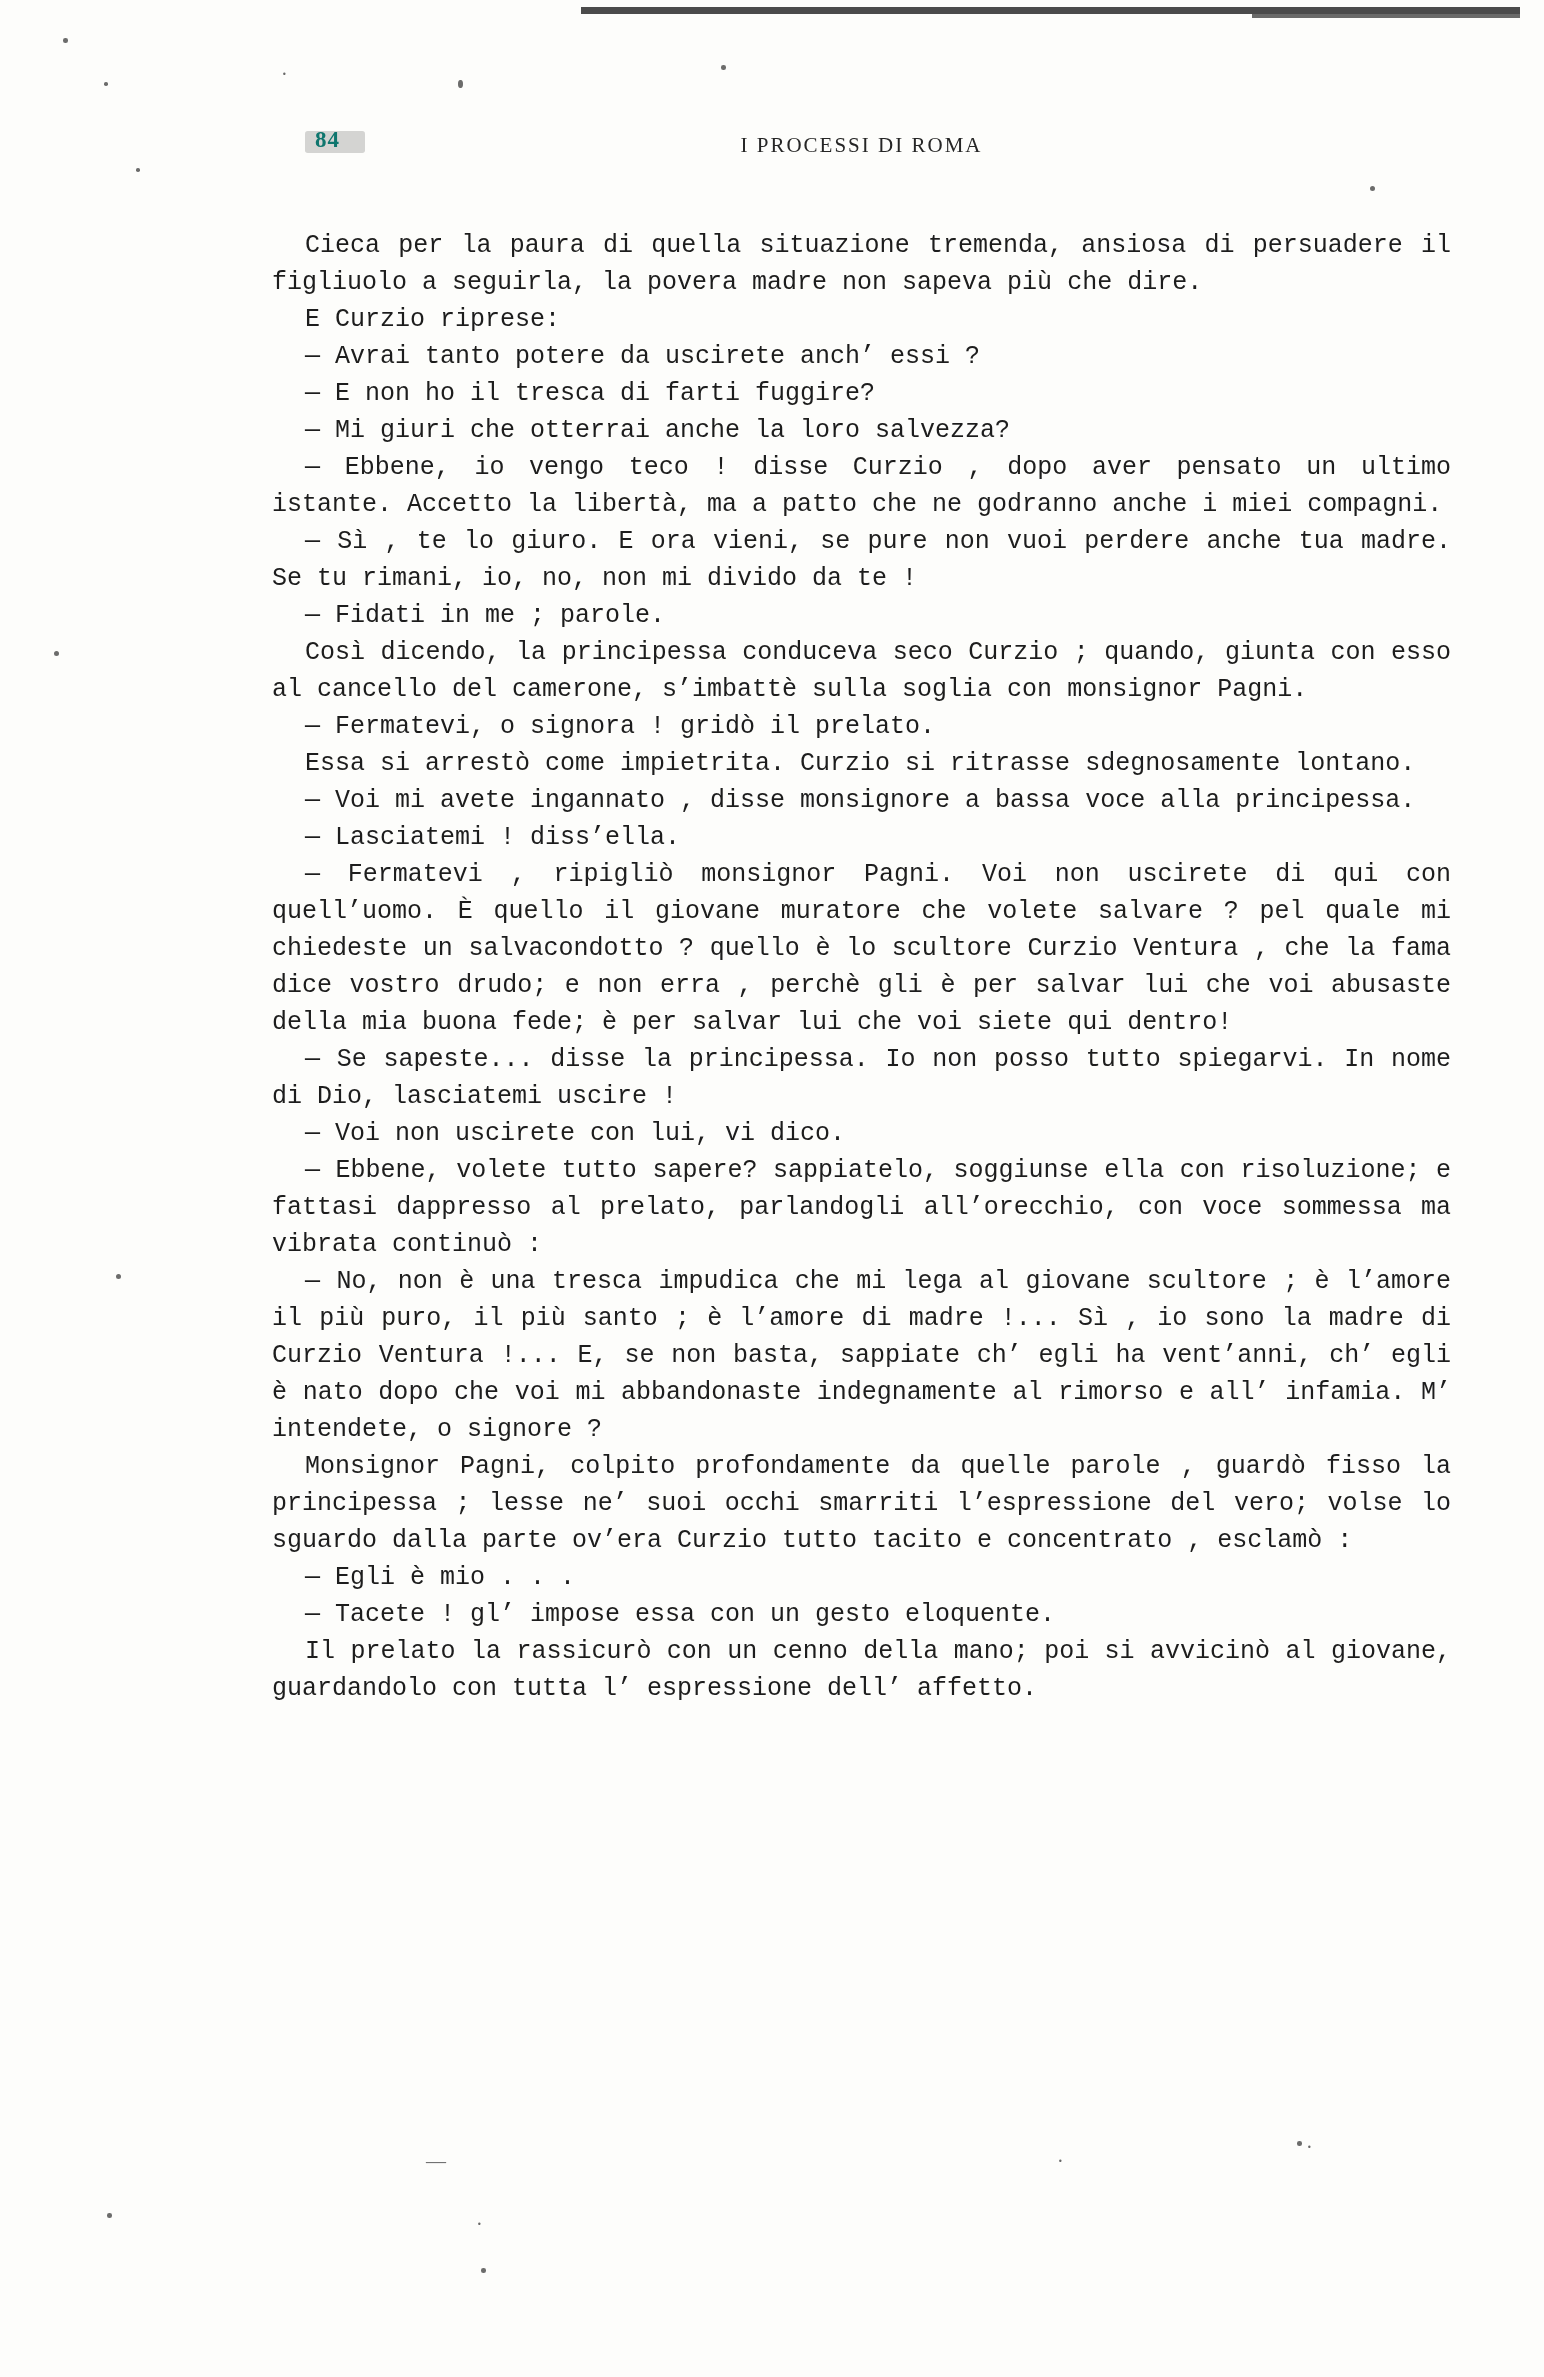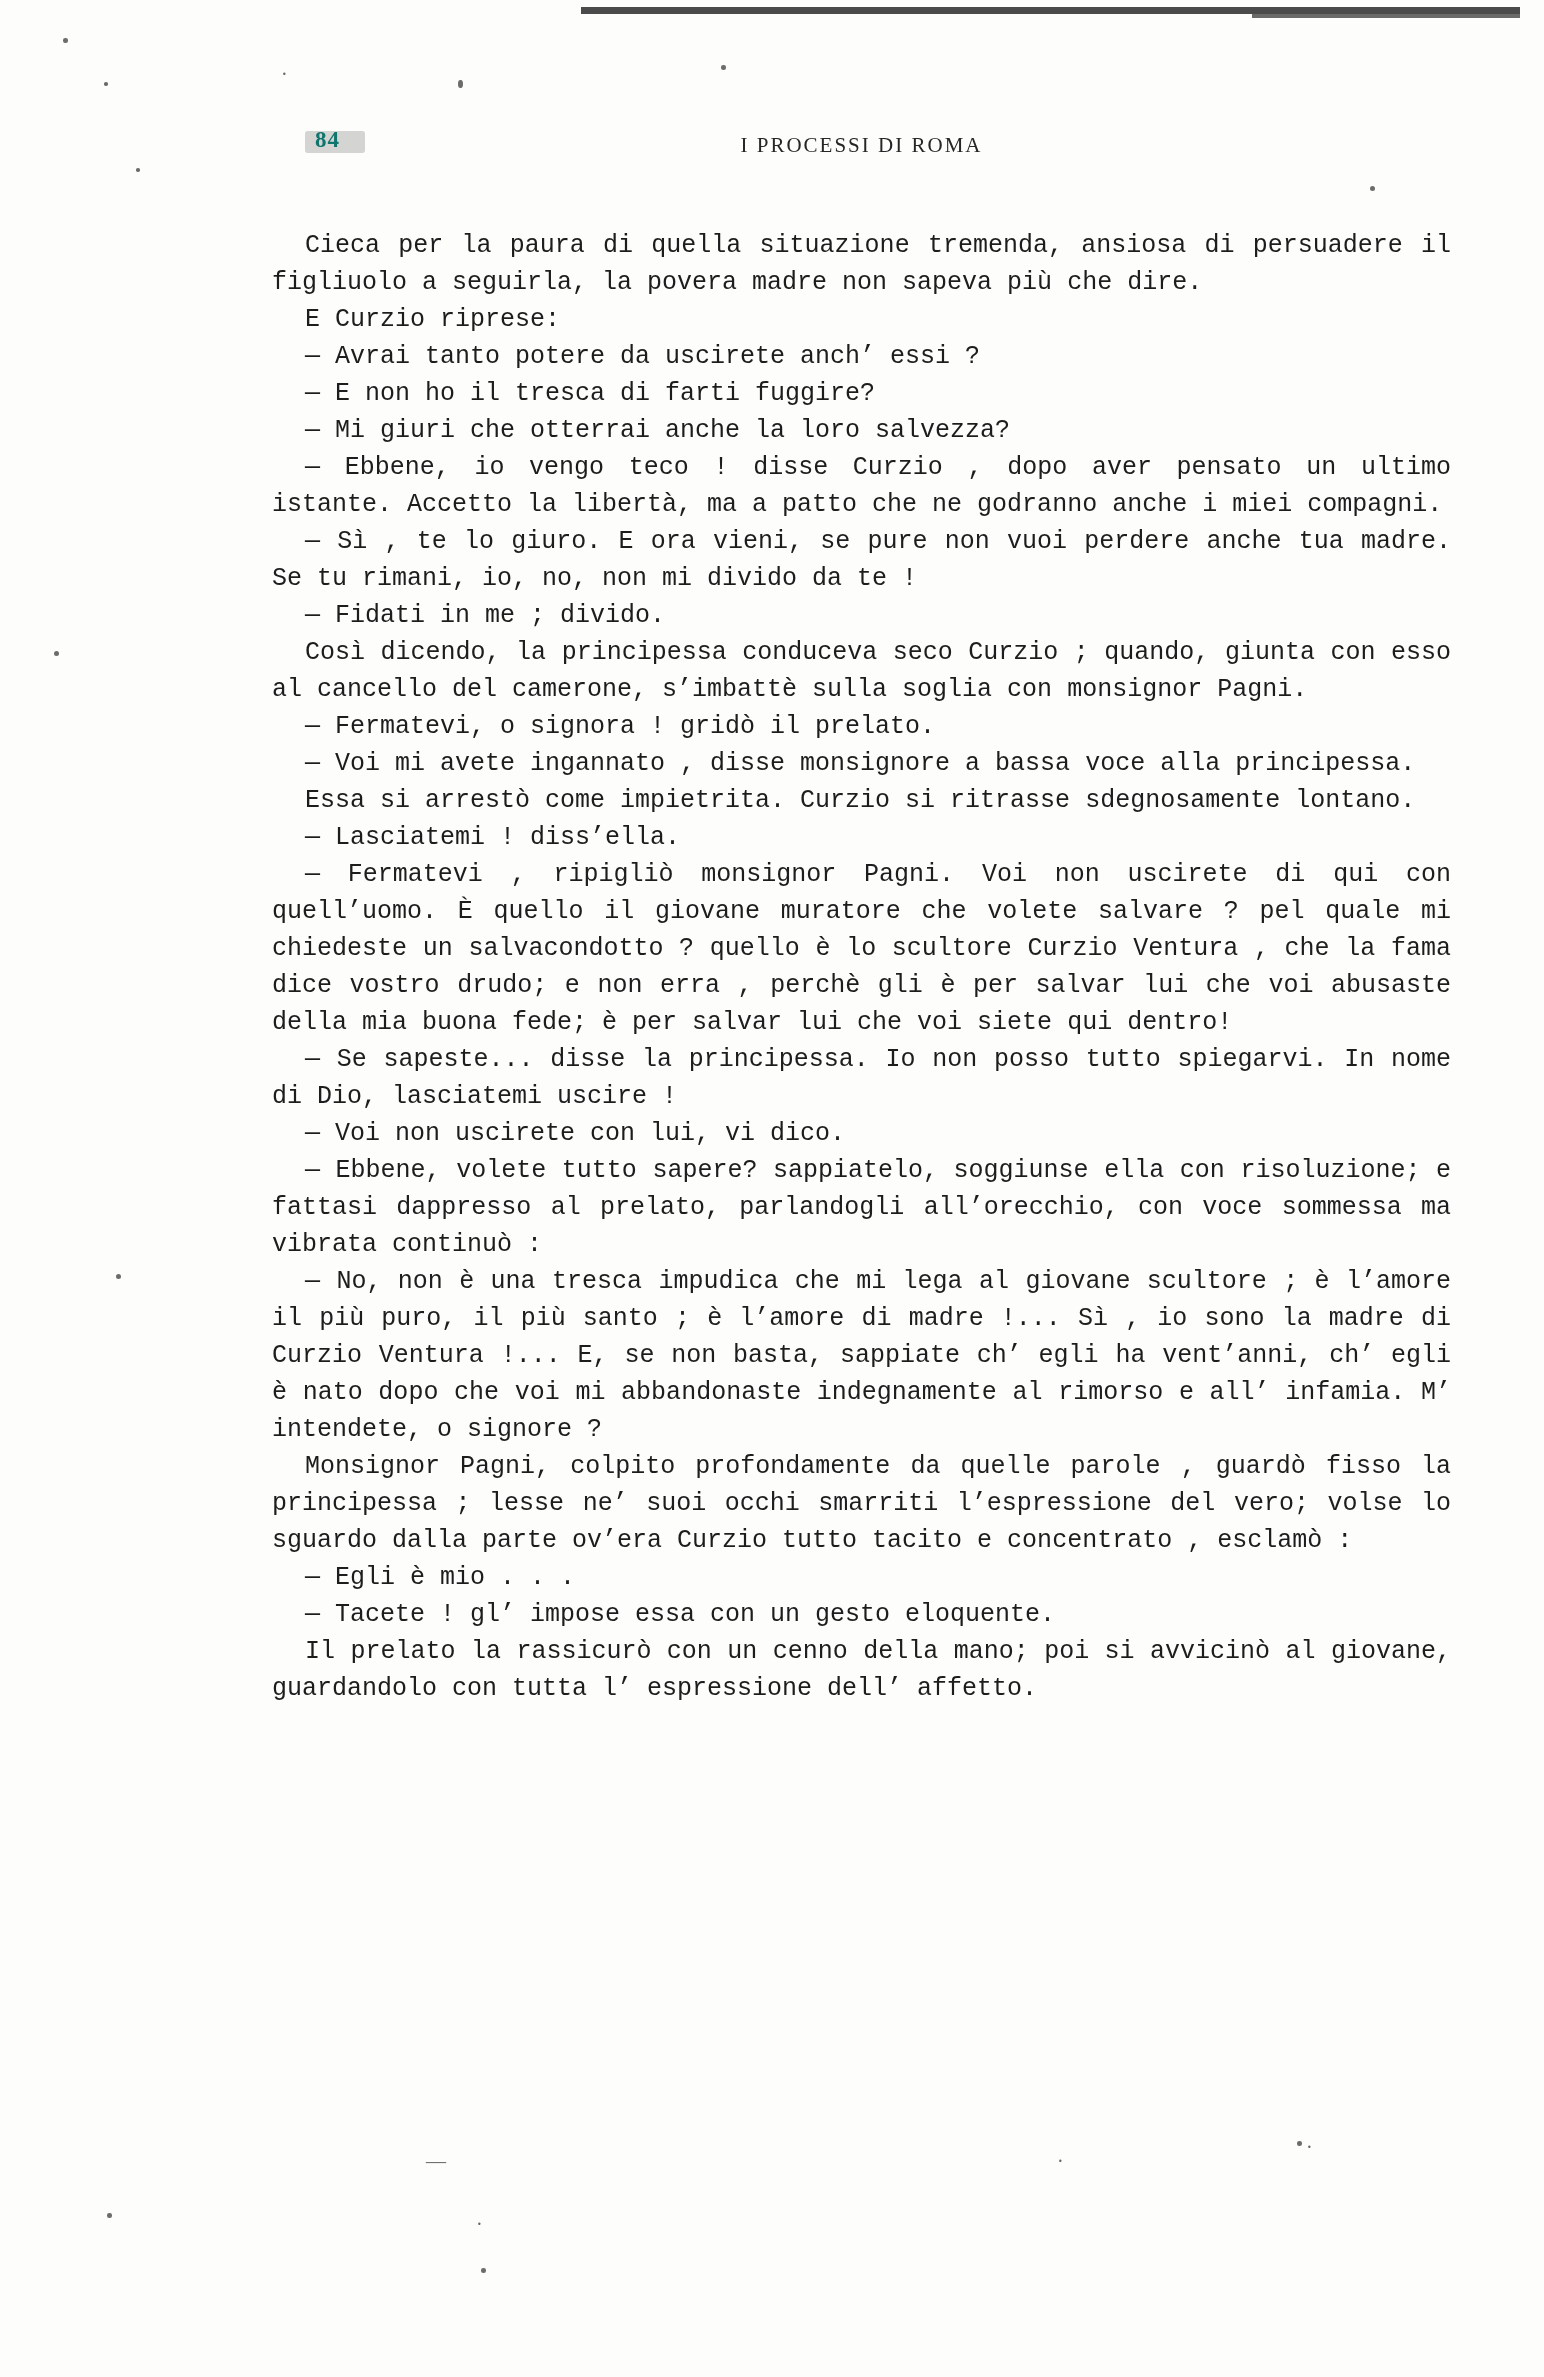--- a/index.html
+++ b/index.html
@@ -147,25 +147,25 @@
     </div>
 
     <div class="body-text">
       <p>Cieca per la paura di quella situazione tremenda, ansiosa di persuadere il figliuolo a seguirla, la povera madre non sapeva più che dire.</p>
       <p>E Curzio riprese:</p>
       <p>— Avrai tanto potere da uscirete anch’ essi ?</p>
       <p>— E non ho il tresca di farti fuggire?</p>
       <p>— Mi giuri che otterrai anche la loro salvezza?</p>
       <p>— Ebbene, io vengo teco ! disse Curzio , dopo aver pensato un ultimo istante. Accetto la libertà, ma a patto che ne godranno anche i miei compagni.</p>
       <p>— Sì , te lo giuro. E ora vieni, se pure non vuoi perdere anche tua madre. Se tu rimani, io, no, non mi divido da te !</p>
-      <p>— Fidati in me ; divido.</p>
+      <p>— Fidati in me ; parole.</p>
       <p>Così dicendo, la principessa conduceva seco Curzio ; quando, giunta con esso al cancello del camerone, s’imbattè sulla soglia con monsignor Pagni.</p>
       <p>— Fermatevi, o signora ! gridò il prelato.</p>
+      <p>Essa si arrestò come impietrita. Curzio si ritrasse sdegnosamente lontano.</p>
       <p>— Voi mi avete ingannato , disse monsignore a bassa voce alla principessa.</p>
-      <p>Essa si arrestò come impietrita. Curzio si ritrasse sdegnosamente lontano.</p>
       <p>— Lasciatemi ! diss’ella.</p>
       <p>— Fermatevi , ripigliò monsignor Pagni. Voi non uscirete di qui con quell’uomo. È quello il giovane muratore che volete salvare ? pel quale mi chiedeste un salvacondotto ? quello è lo scultore Curzio Ventura , che la fama dice vostro drudo; e non erra , perchè gli è per salvar lui che voi abusaste della mia buona fede; è per salvar lui che voi siete qui dentro!</p>
       <p>— Se sapeste... disse la principessa. Io non posso tutto spiegarvi. In nome di Dio, lasciatemi uscire !</p>
       <p>— Voi non uscirete con lui, vi dico.</p>
       <p>— Ebbene, volete tutto sapere? sappiatelo, soggiunse ella con risoluzione; e fattasi dappresso al prelato, parlandogli all’orecchio, con voce sommessa ma vibrata continuò :</p>
       <p>— No, non è una tresca impudica che mi lega al giovane scultore ; è l’amore il più puro, il più santo ; è l’amore di madre !... Sì , io sono la madre di Curzio Ventura !... E, se non basta, sappiate ch’ egli ha vent’anni, ch’ egli è nato dopo che voi mi abbandonaste indegnamente al rimorso e all’ infamia. M’ intendete, o signore ?</p>
       <p>Monsignor Pagni, colpito profondamente da quelle parole , guardò fisso la principessa ; lesse ne’ suoi occhi smarriti l’espressione del vero; volse lo sguardo dalla parte ov’era Curzio tutto tacito e concentrato , esclamò :</p>
       <p>— Egli è mio . . .</p>
       <p>— Tacete ! gl’ impose essa con un gesto eloquente.</p>
       <p>Il prelato la rassicurò con un cenno della mano; poi si avvicinò al giovane, guardandolo con tutta l’ espressione dell’ affetto.</p>

